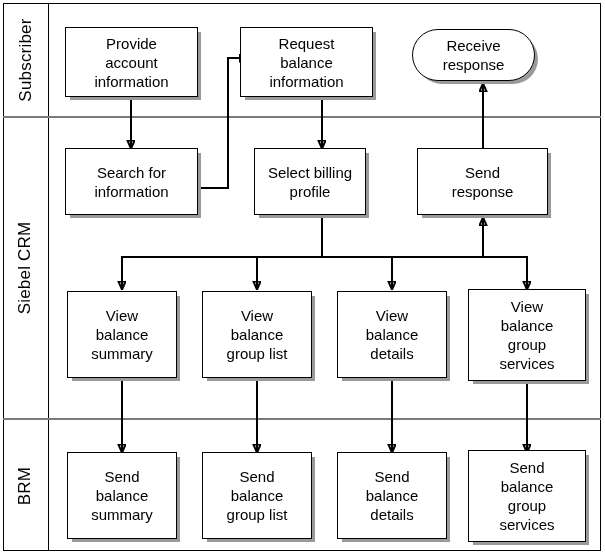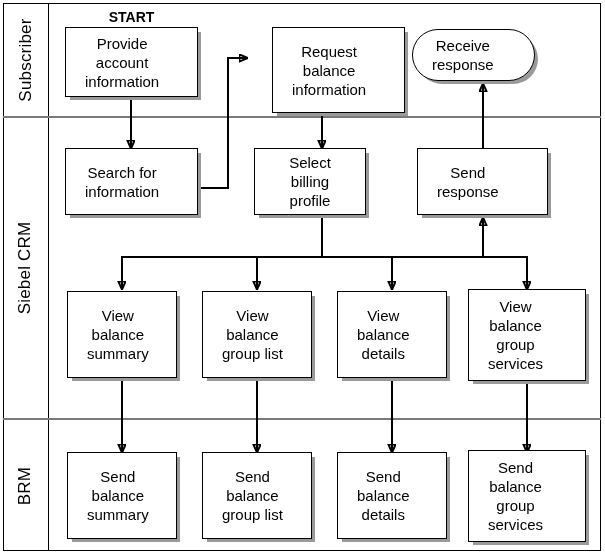--- a/index.html
+++ b/index.html
@@ -60,26 +60,26 @@
   }
   
   .node {
     position: absolute;
     box-sizing: border-box;
     background: #ffffff;
     border: 1px solid #000000;
     box-shadow: 4px 4px 0 -1px #9a9a9a;
     display: flex;
     align-items: center;
-    justify-content: flex-start;
+    justify-content: center;
     text-align: center;
     color: #000000;
     font-size: 15px;
     line-height: 19px;
-    padding: 1px 19px;
+    padding: 1px 3px;
     z-index: 5;
   }
   .node.stadium {
     border-radius: 26px;
     box-shadow: 4px 4px 0 -1px #9a9a9a;
   }
   .node-text {
     display: block;
     white-space: pre-line;
   }
@@ -152,29 +152,28 @@
     <line x1="483" y1="257" x2="483" y2="218" marker-end="url(#arrow)"></line>
 
     <line x1="483" y1="148" x2="483" y2="84" marker-end="url(#arrow)"></line>
 
     <line x1="122" y1="378" x2="122" y2="452" marker-start="url(#arrow)" marker-end="url(#arrow)"></line>
     <line x1="257" y1="378" x2="257" y2="452" marker-start="url(#arrow)" marker-end="url(#arrow)"></line>
     <line x1="392" y1="378" x2="392" y2="452" marker-start="url(#arrow)" marker-end="url(#arrow)"></line>
     <line x1="527" y1="381" x2="527" y2="452" marker-start="url(#arrow)" marker-end="url(#arrow)"></line>
   </svg>
 
-  <div class="caption" style="left:65px;top:9px;width:133px;">START</div>
 
   <div class="node" style="left:65px;top:27px;width:133px;height:70px;">
     <span class="node-text">Provide
 account
 information</span>
   </div>
 
-  <div class="node" style="left:272px;top:27px;width:133px;height:86px;">
+  <div class="node" style="left:240px;top:27px;width:133px;height:70px;">
     <span class="node-text">Request
 balance
 information</span>
   </div>
 
   <div class="node stadium" style="left:412px;top:29px;width:123px;height:52px;">
     <span class="node-text">Receive
 response</span>
   </div>
 

